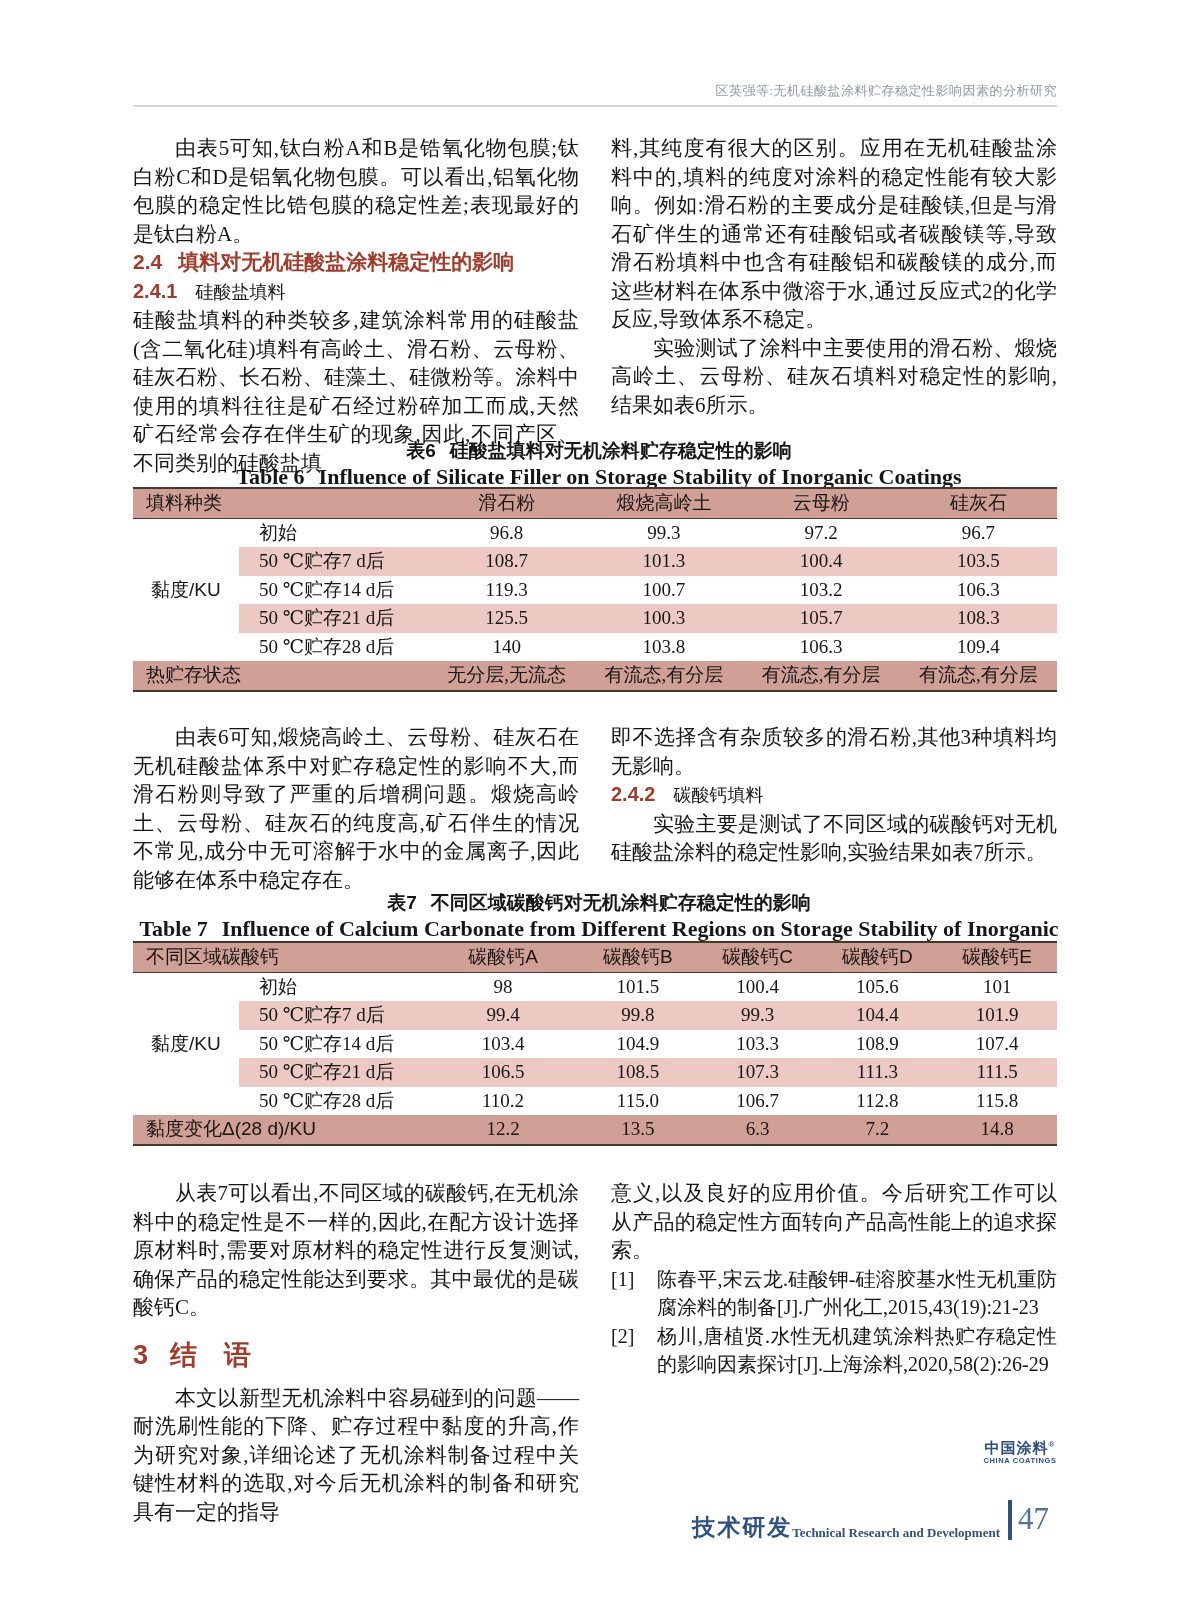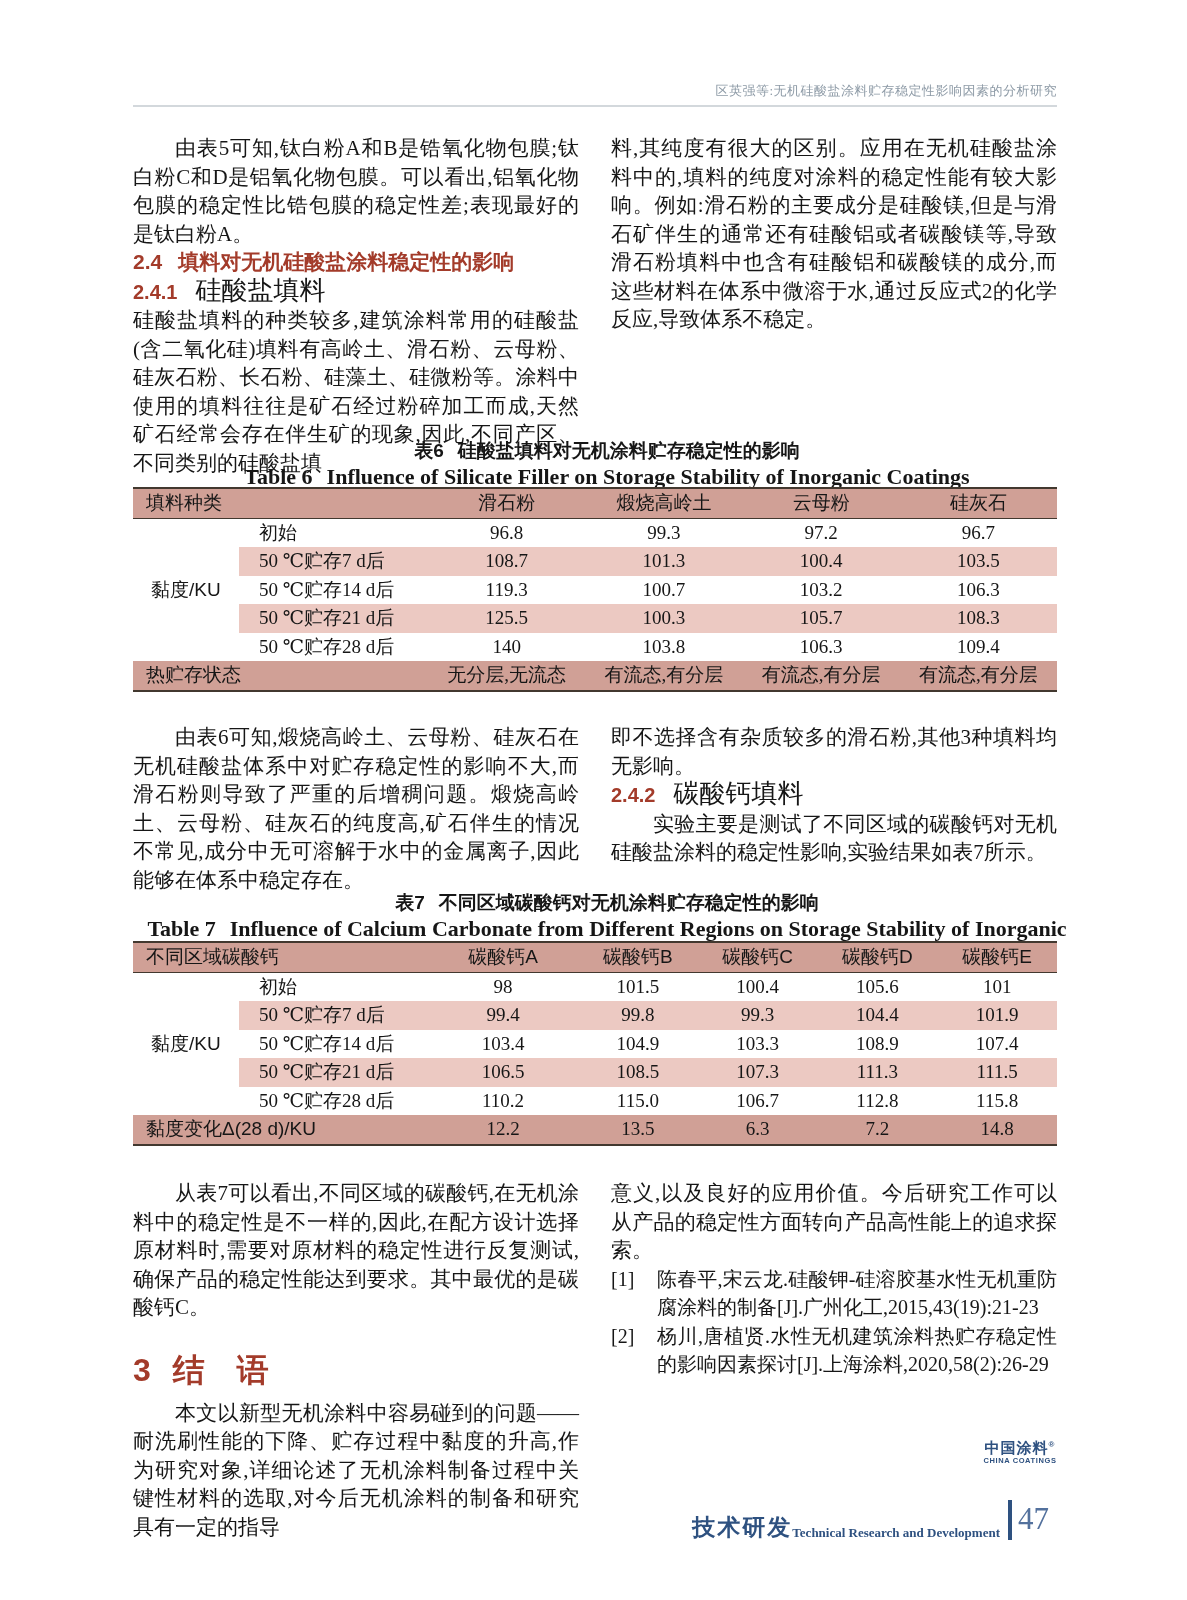--- a/index.html
+++ b/index.html
@@ -28,26 +28,26 @@
     font-family:"Liberation Sans","DejaVu Sans",sans-serif;
     font-weight:bold; color:#a33b2a; font-size:21px; line-height:28.5px;
     text-align:left;
   }
   .h-red-bold .num { margin-right:16px; }
   .h-sub { line-height:28.5px; text-align:left; }
   .h-sub .num {
     font-family:"Liberation Sans","DejaVu Sans",sans-serif;
     font-weight:bold; color:#a33b2a; font-size:20px; margin-right:18px;
   }
-  .h-sub .ttl { font-size:26px; color:#161616; }
-  .h3-big { margin:31px 0 12px 0; font-family:"Liberation Sans","DejaVu Sans",sans-serif;
-    font-weight:bold; color:#a33b2a; font-size:32px; line-height:34px; text-align:left; }
+  .h-sub .ttl { font-size:18px; color:#161616; }
+  .h3-big { margin:16px 0 12px 0; font-family:"Liberation Sans","DejaVu Sans",sans-serif;
+    font-weight:bold; color:#a33b2a; font-size:27px; line-height:34px; text-align:left; }
   .h3-big .num { margin-right:22px; }
   
-  .tcap { position:absolute; left:145px; width:924px; text-align:center; }
+  .tcap { position:absolute; left:137px; width:924px; text-align:center; }
   .tcap .zh {
     font-family:"Liberation Sans","DejaVu Sans",sans-serif; font-weight:bold;
     font-size:19px; line-height:26px; display:block;
   }
   .tcap .zh .capno, .tcap .en .capno { margin-right:14px; }
   .tcap .en {
     font-family:Liberation Serif, serif; font-weight:bold;
     font-size:22px; line-height:26px; display:block;text-align:center;
   }
   
@@ -109,20 +109,21 @@
       <span class="num">2.4</span><span>填料对无机硅酸盐涂料稳定性的影响</span>
     </div>
     <div class="h-sub">
       <span class="num">2.4.1</span><span class="ttl">硅酸盐填料</span>
     </div>
     <p>硅酸盐填料的种类较多,建筑涂料常用的硅酸盐(含二氧化硅)填料有高岭土、滑石粉、云母粉、硅灰石粉、长石粉、硅藻土、硅微粉等。涂料中使用的填料往往是矿石经过粉碎加工而成,天然矿石经常会存在伴生矿的现象,因此,不同产区、不同类别的硅酸盐填</p>
   </div>
 
   <div class="col col-r" style="top:134px;">
     <p>料,其纯度有很大的区别。应用在无机硅酸盐涂料中的,填料的纯度对涂料的稳定性能有较大影响。例如:滑石粉的主要成分是硅酸镁,但是与滑石矿伴生的通常还有硅酸铝或者碳酸镁等,导致滑石粉填料中也含有硅酸铝和碳酸镁的成分,而这些材料在体系中微溶于水,通过反应式2的化学反应,导致体系不稳定。</p>
+    <p class="ind">实验测试了涂料中主要使用的滑石粉、煅烧高岭土、云母粉、硅灰石填料对稳定性的影响,结果如表6所示。</p>
   </div>
 
   <div class="tcap" style="top:438px;">
     <span class="zh"><span class="capno">表6</span><span>硅酸盐填料对无机涂料贮存稳定性的影响</span></span>
     <span class="en"><span class="capno">Table 6</span><span>Influence of Silicate Filler on Storage Stability of Inorganic Coatings</span></span>
   </div>
 
   <div class="jtable t6" style="top:487px;">
     <div class="row thead">
       <div class="c hc0">填料种类</div>

